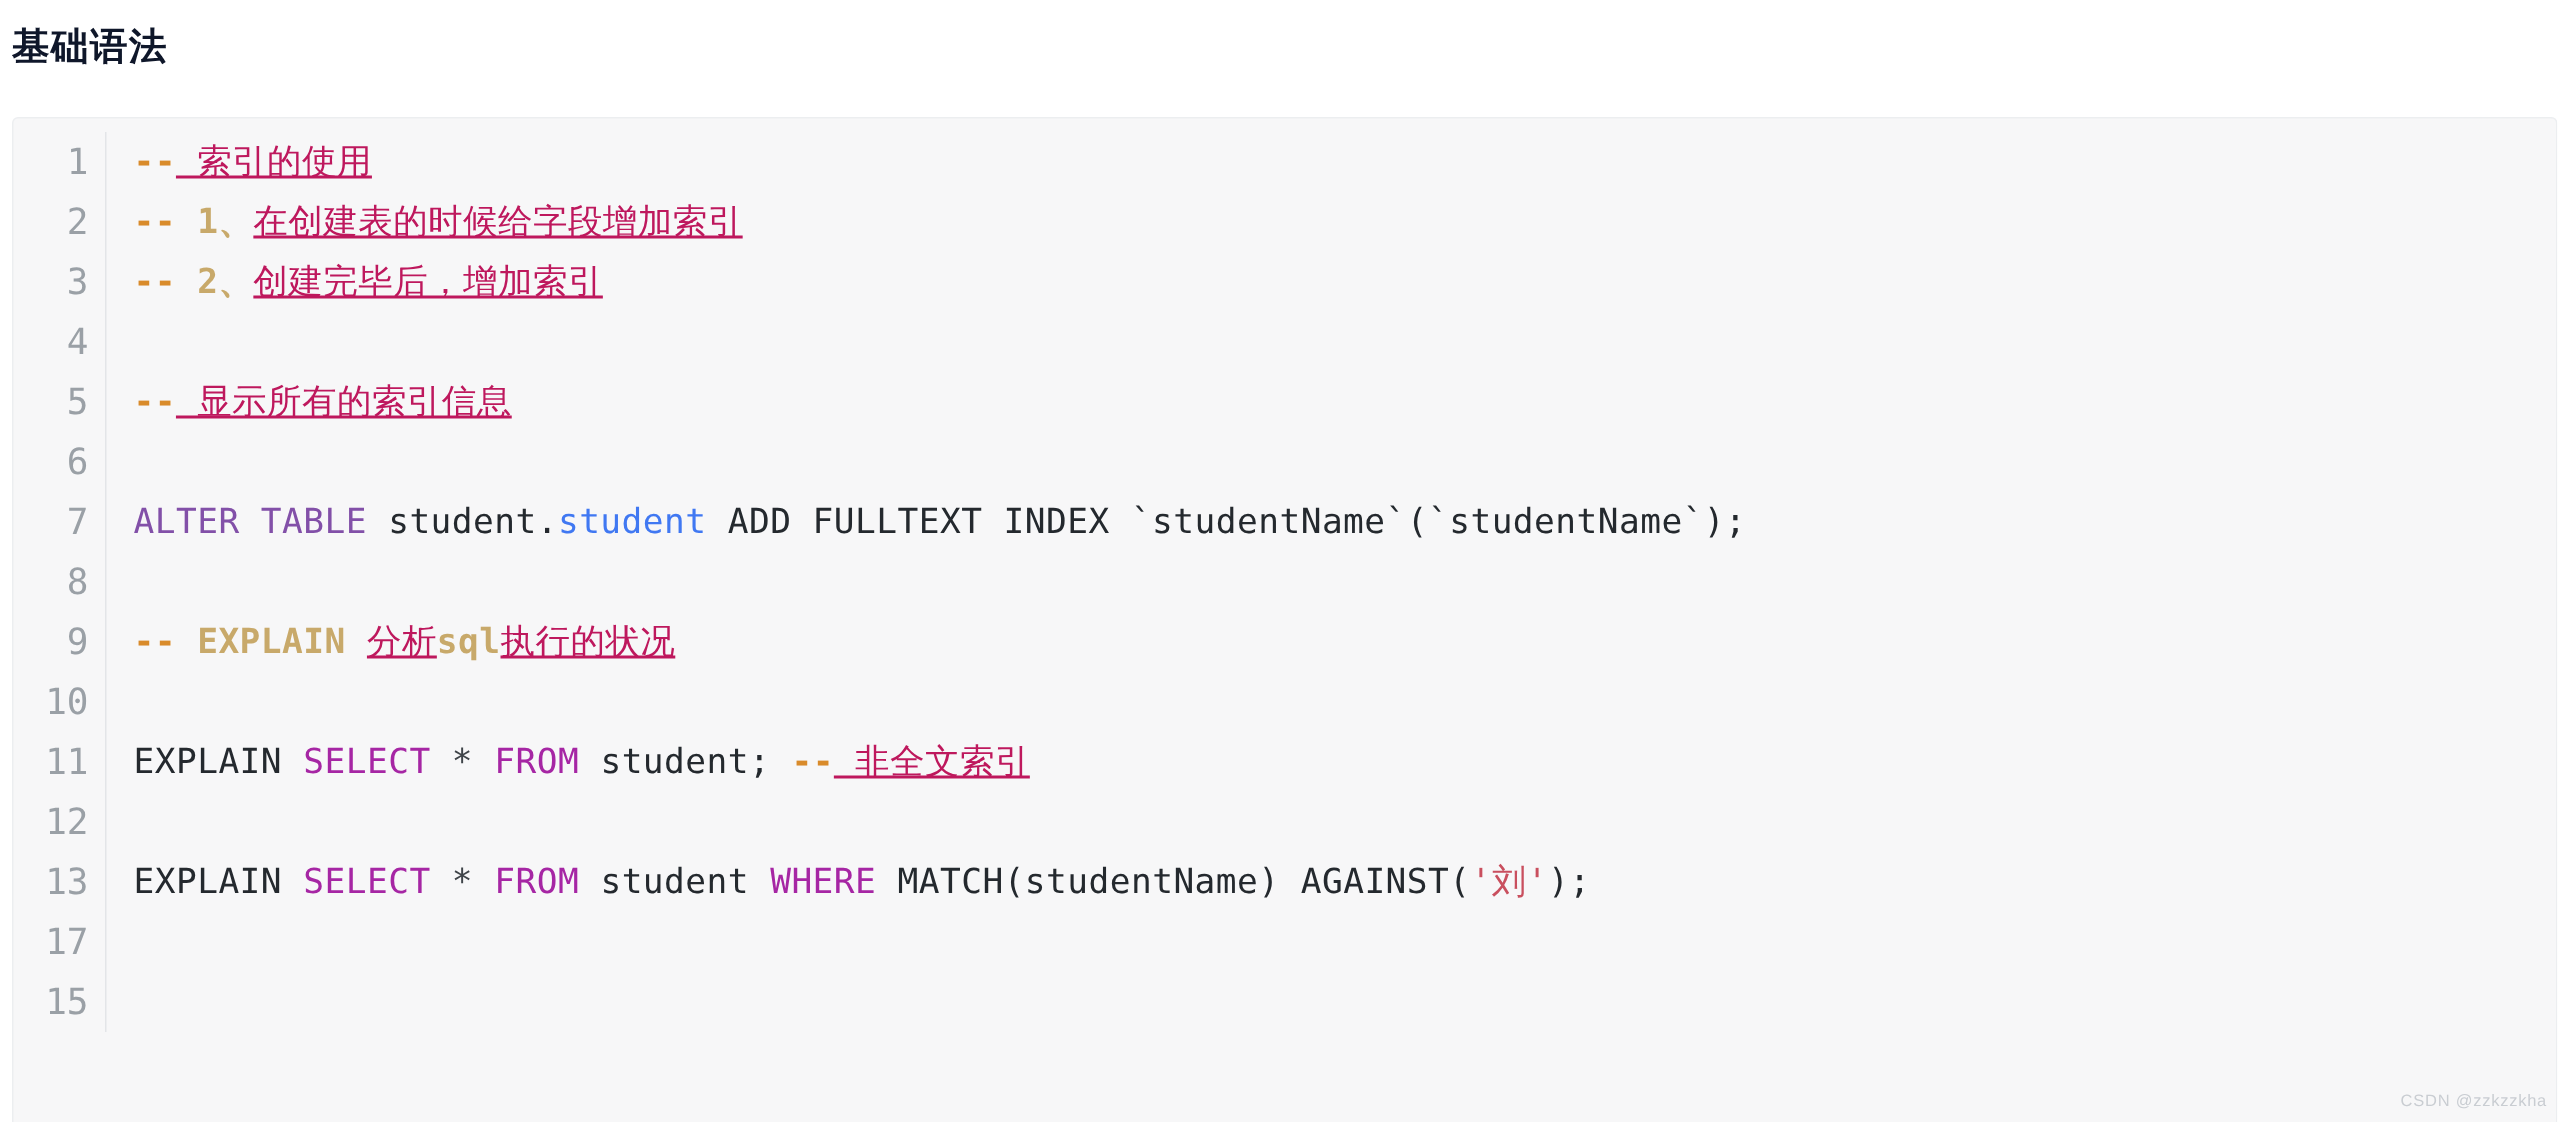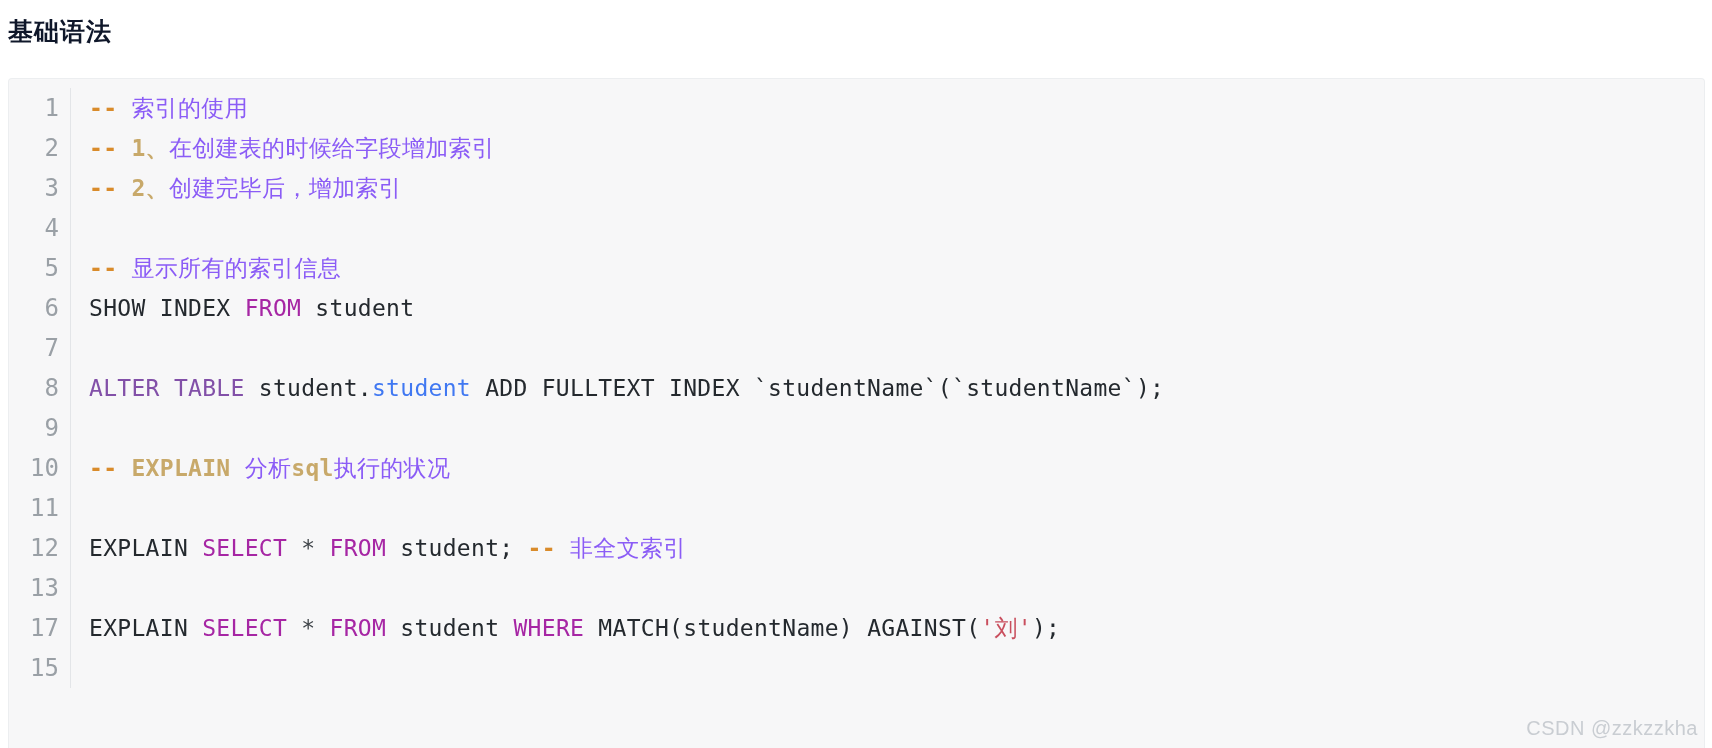--- a/index.html
+++ b/index.html
@@ -85,31 +85,31 @@
     letter-spacing: 0.3px;
   }
 
   
   .t-plain    { color: #24292e; }
   .t-kw       { color: #a626a4; }
   .t-kw2      { color: #8250a8; margin-top: 11px; }
   .t-ident    { color: #4078f2; }
   .t-str      { color: #c94f5e; }
   .t-cmt-mark { color: #d98b2b; font-weight: 700; }
-  .t-cmt      { color: #8b5cf6; }
+  .t-cmt      { color: #be185d; text-decoration: underline; }
   .t-cmt-em   { color: #c8a96a; font-weight: 700; }
   .t-op       { color: #3f4449; }
 
   
   .watermark {
     position: absolute;
     right: 14px;
     bottom: 8px;
     font-family: "Liberation Sans", "DejaVu Sans", sans-serif;
-    font-size: 20px;
+    font-size: 11px;
     color: #c9cdd2;
     letter-spacing: 0.5px;
     white-space: nowrap;
   }
 </style>
 </head>
 <body>
 
 <h1 class="page-title">基础语法</h1>
 
@@ -131,21 +131,20 @@
         <span class="ln">13</span>
         <span class="ln">17</span>
         <span class="ln">15</span>
       </div>
     <div class="code-lines">
         <span class="cl"><span class="t-cmt-mark">--</span><span class="t-cmt"> 索引的使用</span></span>
         <span class="cl"><span class="t-cmt-mark">--</span><span class="t-cmt-em"> 1、</span><span class="t-cmt">在创建表的时候给字段增加索引</span></span>
         <span class="cl"><span class="t-cmt-mark">--</span><span class="t-cmt-em"> 2、</span><span class="t-cmt">创建完毕后，增加索引</span></span>
         <span class="cl">&nbsp;</span>
         <span class="cl"><span class="t-cmt-mark">--</span><span class="t-cmt"> 显示所有的索引信息</span></span>
-        <span class="cl"><span class="t-plain">SHOW INDEX </span><span class="t-kw">FROM</span><span class="t-plain"> student</span></span>
         <span class="cl">&nbsp;</span>
         <span class="cl"><span class="t-kw2">ALTER TABLE</span><span class="t-plain"> student.</span><span class="t-ident">student</span><span class="t-plain"> ADD FULLTEXT INDEX `studentName`(`studentName`);</span></span>
         <span class="cl">&nbsp;</span>
         <span class="cl"><span class="t-cmt-mark">--</span><span class="t-cmt-em"> EXPLAIN </span><span class="t-cmt">分析</span><span class="t-cmt-em">sql</span><span class="t-cmt">执行的状况</span></span>
         <span class="cl">&nbsp;</span>
         <span class="cl"><span class="t-plain">EXPLAIN </span><span class="t-kw">SELECT</span><span class="t-op"> * </span><span class="t-kw">FROM</span><span class="t-plain"> student; </span><span class="t-cmt-mark">--</span><span class="t-cmt"> 非全文索引</span></span>
         <span class="cl">&nbsp;</span>
         <span class="cl"><span class="t-plain">EXPLAIN </span><span class="t-kw">SELECT</span><span class="t-op"> * </span><span class="t-kw">FROM</span><span class="t-plain"> student </span><span class="t-kw">WHERE</span><span class="t-plain"> MATCH(studentName) AGAINST(</span><span class="t-str">'刘'</span><span class="t-plain">);</span></span>
       </div>
   </div>

